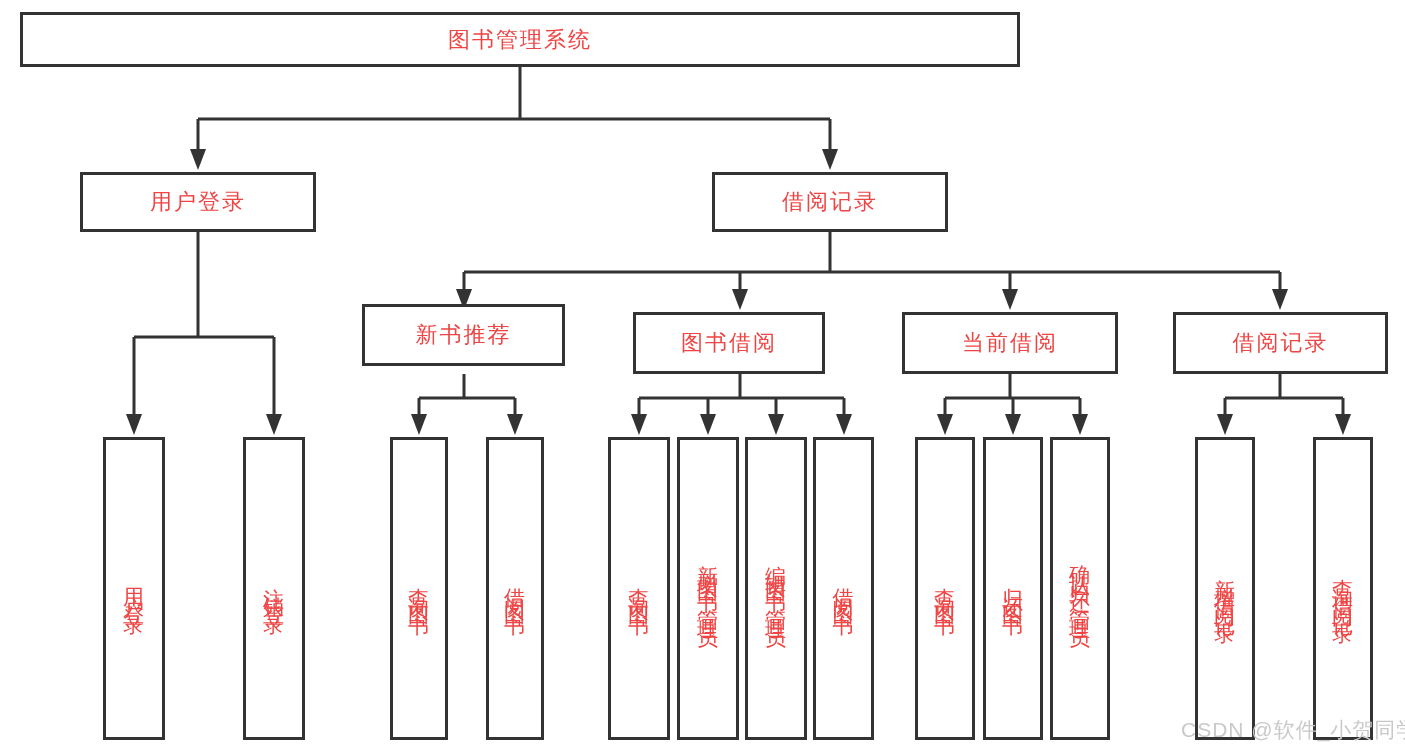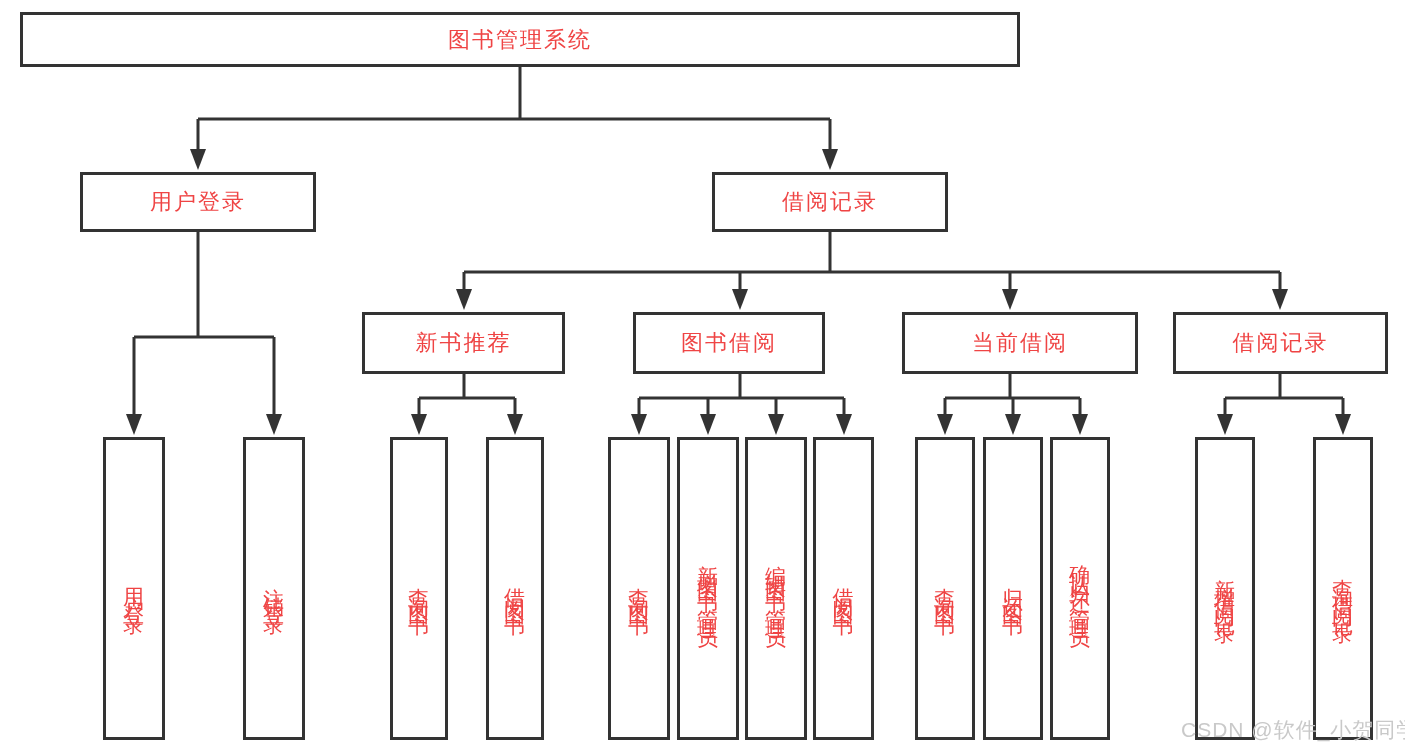--- a/index.html
+++ b/index.html
@@ -90,27 +90,27 @@
     <span>图书管理系统</span>
   </div>
 
   <div class="node h-node" style="left:80px;top:172px;width:236px;height:60px">
     <span>用户登录</span>
   </div>
   <div class="node h-node" style="left:712px;top:172px;width:236px;height:60px">
     <span>借阅记录</span>
   </div>
 
-  <div class="node h-node" style="left:362px;top:312px;width:203px;height:62px">
+  <div class="node h-node" style="left:362px;top:304px;width:203px;height:62px">
     <span>新书推荐</span>
   </div>
   <div class="node h-node" style="left:633px;top:312px;width:192px;height:62px">
     <span>图书借阅</span>
   </div>
-  <div class="node h-node" style="left:902px;top:312px;width:236px;height:62px">
+  <div class="node h-node" style="left:902px;top:312px;width:216px;height:62px">
     <span>当前借阅</span>
   </div>
   <div class="node h-node" style="left:1173px;top:312px;width:215px;height:62px">
     <span>借阅记录</span>
   </div>
 
   <div class="node v-node" style="left:103px;top:437px;width:62px;height:303px">
     <span>用户登录</span>
   </div>
   <div class="node v-node" style="left:243px;top:437px;width:62px;height:303px">

